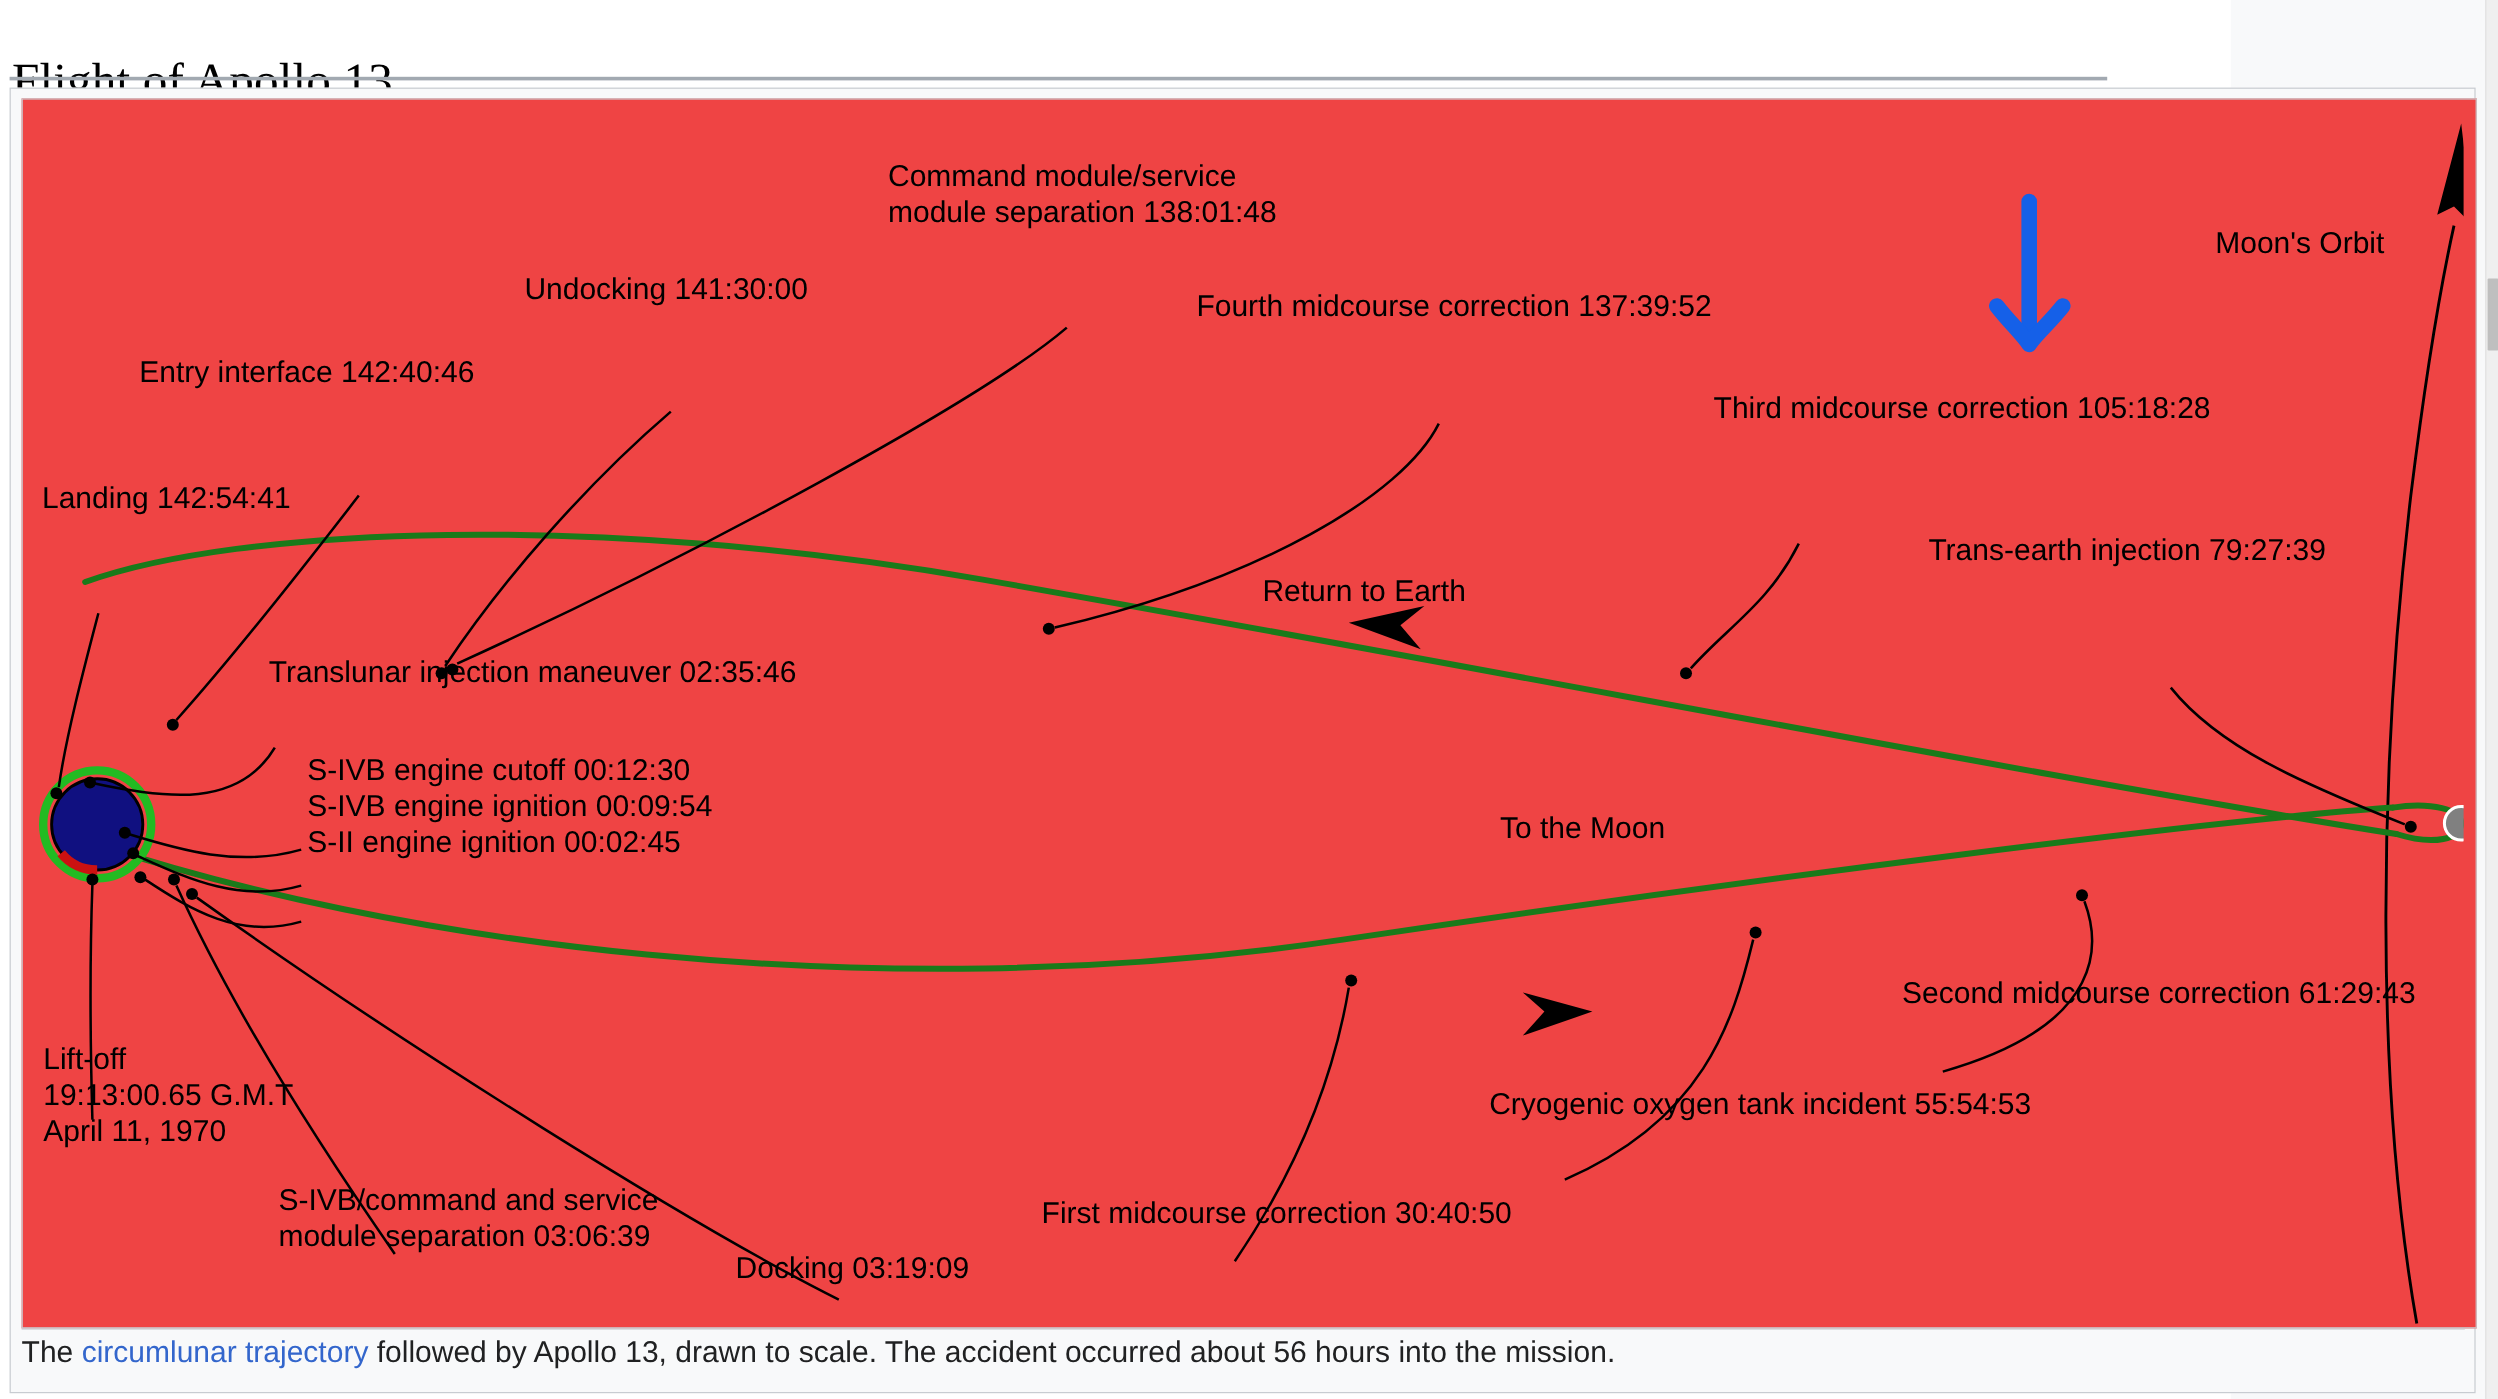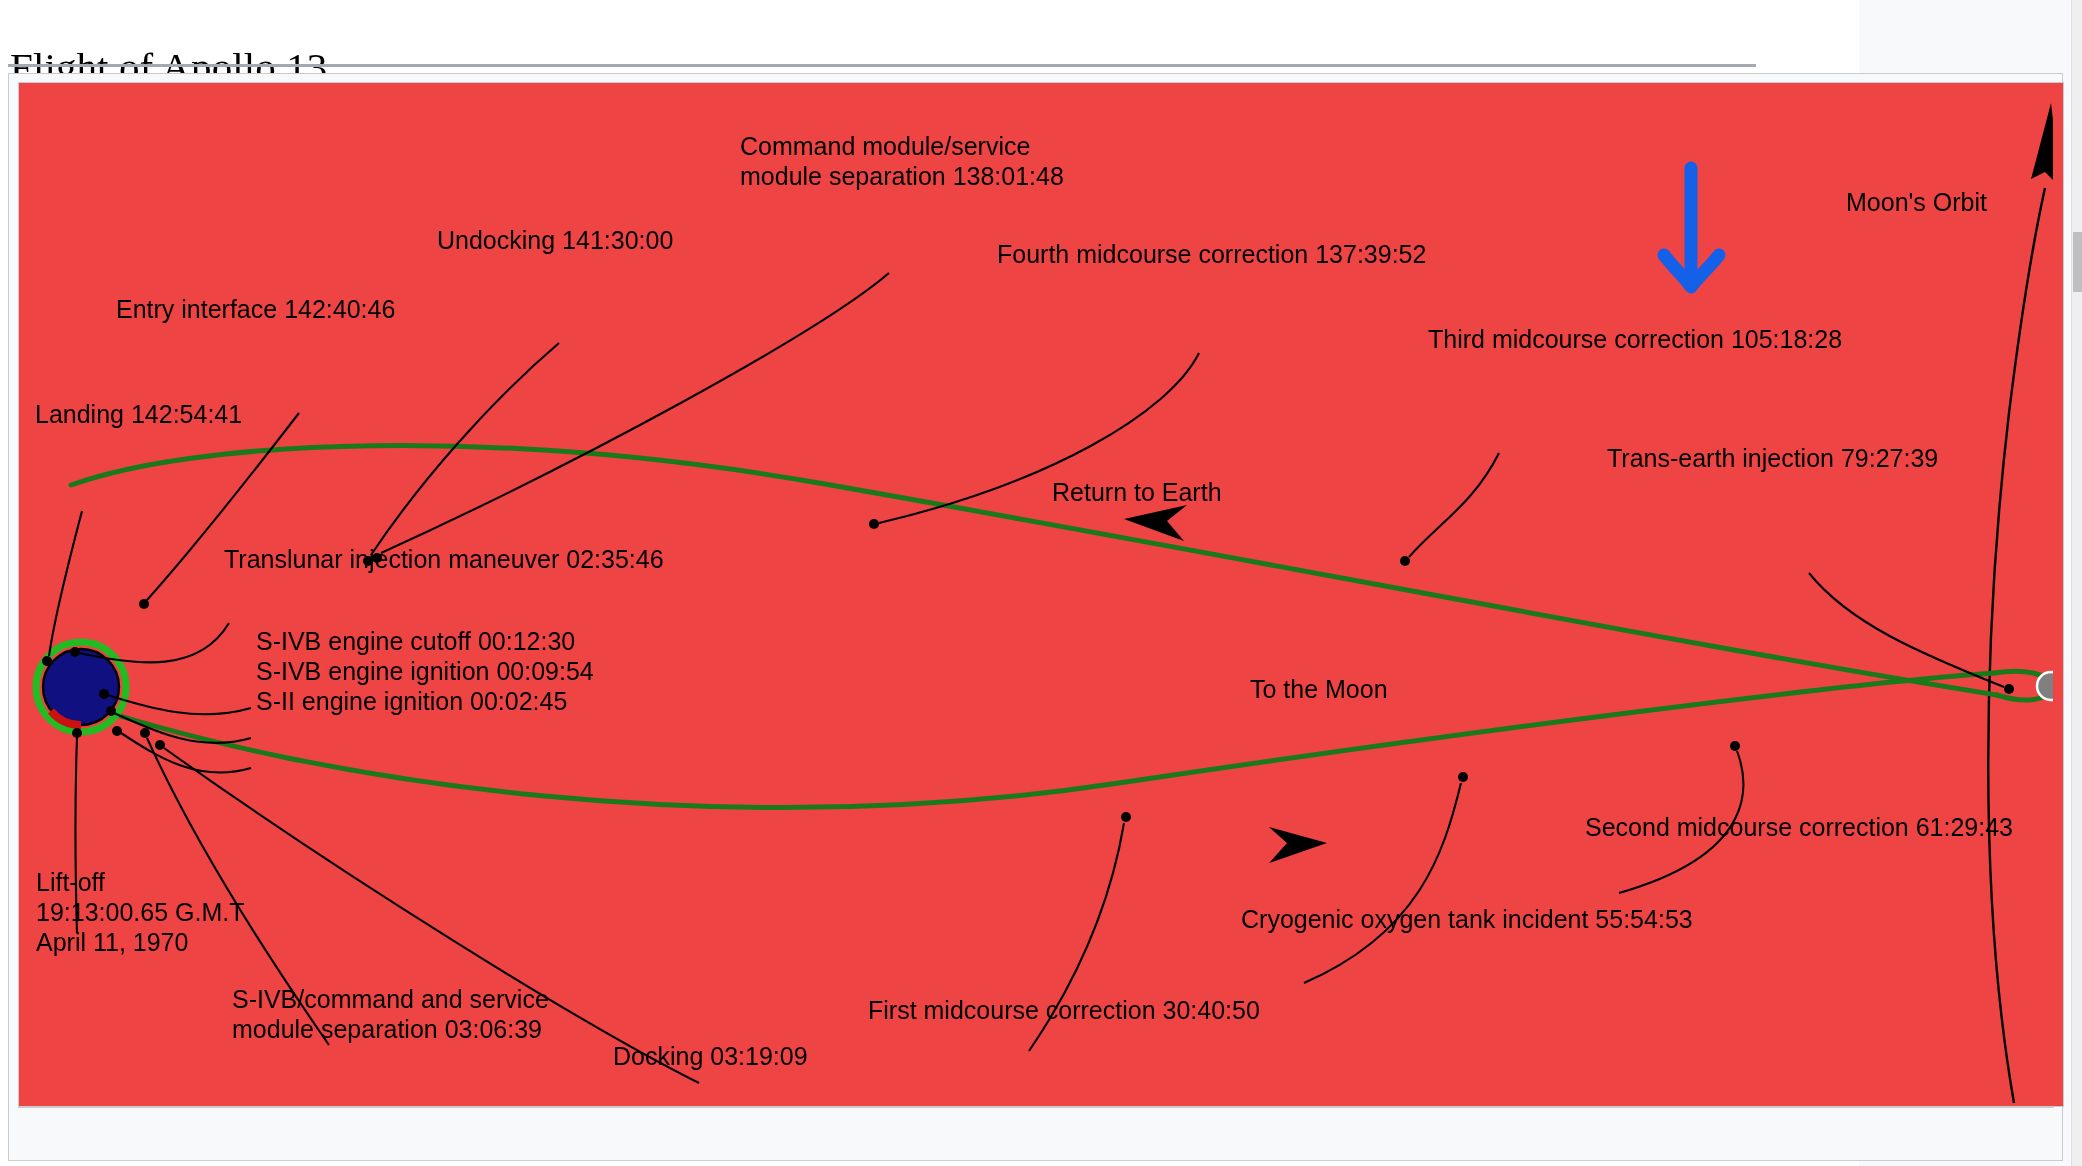--- a/index.html
+++ b/index.html
@@ -252,15 +252,16 @@
 
         <text class="lbl" x="213" y="925">S-IVB/command and service</text>
         <text class="lbl" x="213" y="955">module separation 03:06:39</text>
 
         <text class="lbl" x="594" y="982">Docking 03:19:09</text>
 
       </svg>
     </div>
 
     <div id="caption-divider"></div>
+    <div id="caption"><span>The </span><span class="link">circumlunar trajectory</span><span> followed by Apollo 13, drawn to scale. The accident occurred about 56 hours into the mission.</span></div>
   </div>
 
 </div>
 
 </body></html>

